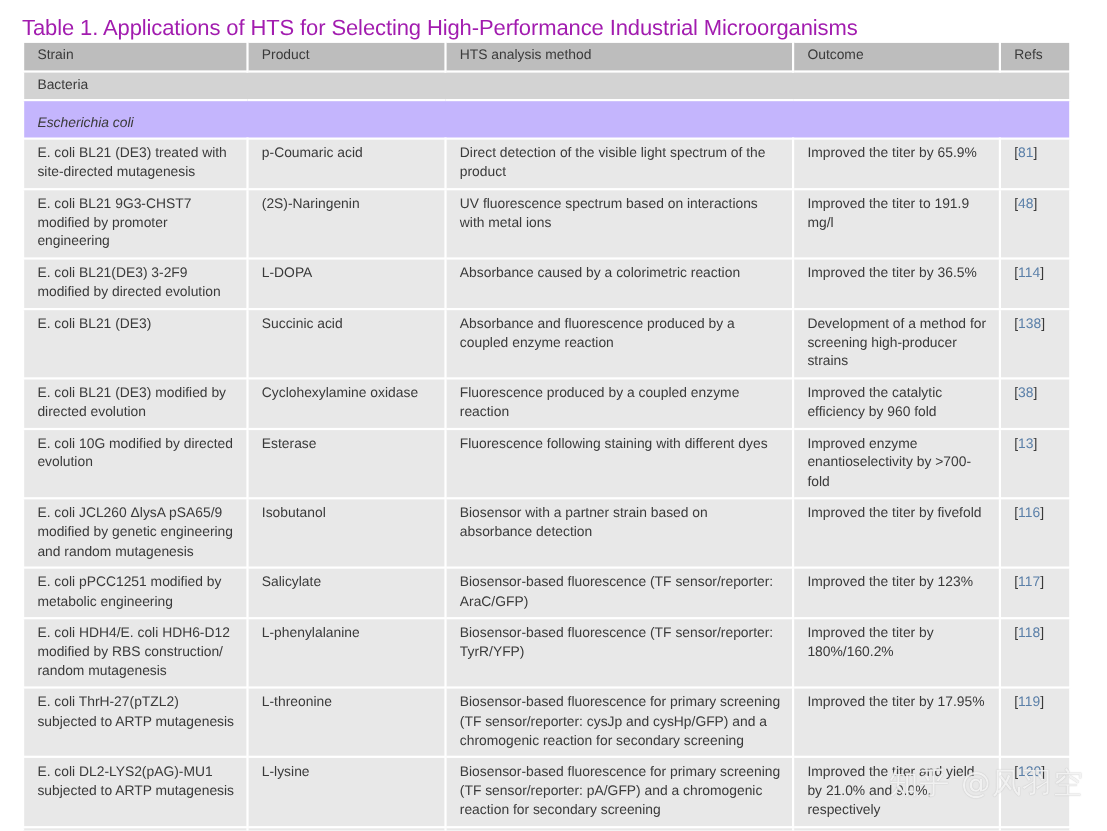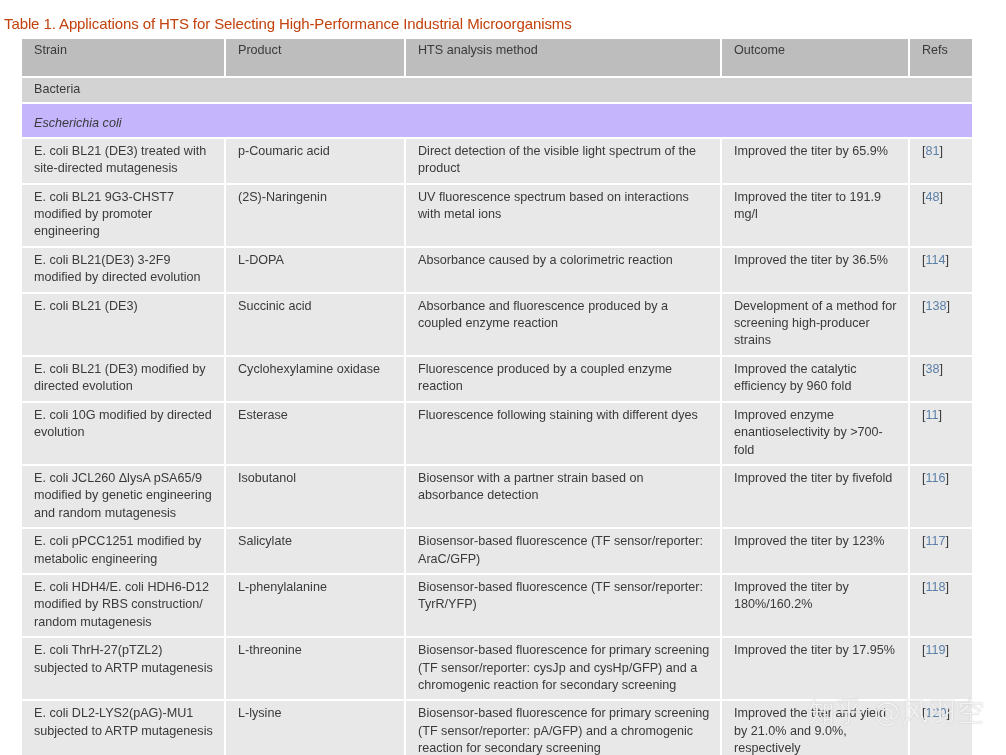--- a/index.html
+++ b/index.html
@@ -2,41 +2,41 @@
 <html><head>
 <meta charset="utf-8">
 <style>
   html, body { margin: 0; padding: 0; background: #ffffff; }
   body {
     width: 1006px; height: 755px; overflow: hidden; position: relative;
     font-family: "Liberation Sans", "DejaVu Sans", sans-serif;
     color: #3a3a3a;
   }
   .caption {
-    position: absolute; left: 4px; top: 15px;
-    font-size: 15px; color: #c2410c; letter-spacing: -0.1px;
+    position: absolute; left: 20px; top: 15px;
+    font-size: 20px; color: #a21caf; letter-spacing: -0.1px;
     white-space: nowrap;
   }
   table {
     position: absolute; left: 20px; top: 37px;
     width: 952px; border-collapse: collapse; table-layout: fixed;
     font-size: 12.6px; line-height: 17.4px;
   }
   col.c1 { width: 204px; }
   col.c2 { width: 180px; }
   col.c3 { width: 316px; }
   col.c4 { width: 188px; }
   col.c5 { width: 64px; }
   th, td {
     border: 2px solid #ffffff;
     padding: 4px 10px 5px 12px;
     vertical-align: top; text-align: left;
     font-weight: normal;
   }
-  thead th { background: #bdbdbd; color: #3a3a3a; height: 18px; padding-top: 3px; padding-bottom: 16px; }
+  thead th { background: #bdbdbd; color: #3a3a3a; height: 18px; padding-top: 3px; padding-bottom: 4px; }
   tr.group td { background: #d3d3d3; height: 17px; padding-top: 3px; padding-bottom: 4px; }
   tr.subgroup td { background: #c4b5fd; font-style: italic; height: 17px; padding-top: 11px; padding-bottom: 4px; }
   tbody tr.row td { background: #e8e8e8; }
   .it { }
   .ref { color: #5a7fa8; text-align: center; }
   .ref .br { color: #3a3a3a; }
   .watermark {
     position: absolute; left: 808px; top: 694px;
     font-size: 27px; color: rgba(255,255,255,0.82);
     text-shadow: 0 0 1px rgba(120,120,120,0.55);
@@ -113,21 +113,21 @@
       <td>Fluorescence produced by a coupled enzyme reaction</td>
       <td>Improved the catalytic efficiency by 960 fold</td>
       <td><span class="ref"><span class="br">[</span><a>38</a><span class="br">]</span></span></td>
     </tr>
 
     <tr class="row">
       <td><span class="it">E. coli</span><span> 10G modified by directed evolution</span></td>
       <td>Esterase</td>
       <td>Fluorescence following staining with different dyes</td>
       <td>Improved enzyme enantioselectivity by &gt;700-fold</td>
-      <td><span class="ref"><span class="br">[</span><a>11</a><span class="br">]</span></span></td>
+      <td><span class="ref"><span class="br">[</span><a>13</a><span class="br">]</span></span></td>
     </tr>
 
     <tr class="row">
       <td><span class="it">E. coli</span><span> JCL260 </span><span class="it">ΔlysA</span><span> pSA65/9 modified by genetic engineering and random mutagenesis</span></td>
       <td>Isobutanol</td>
       <td>Biosensor with a partner strain based on absorbance detection</td>
       <td>Improved the titer by fivefold</td>
       <td><span class="ref"><span class="br">[</span><a>116</a><span class="br">]</span></span></td>
     </tr>
 

